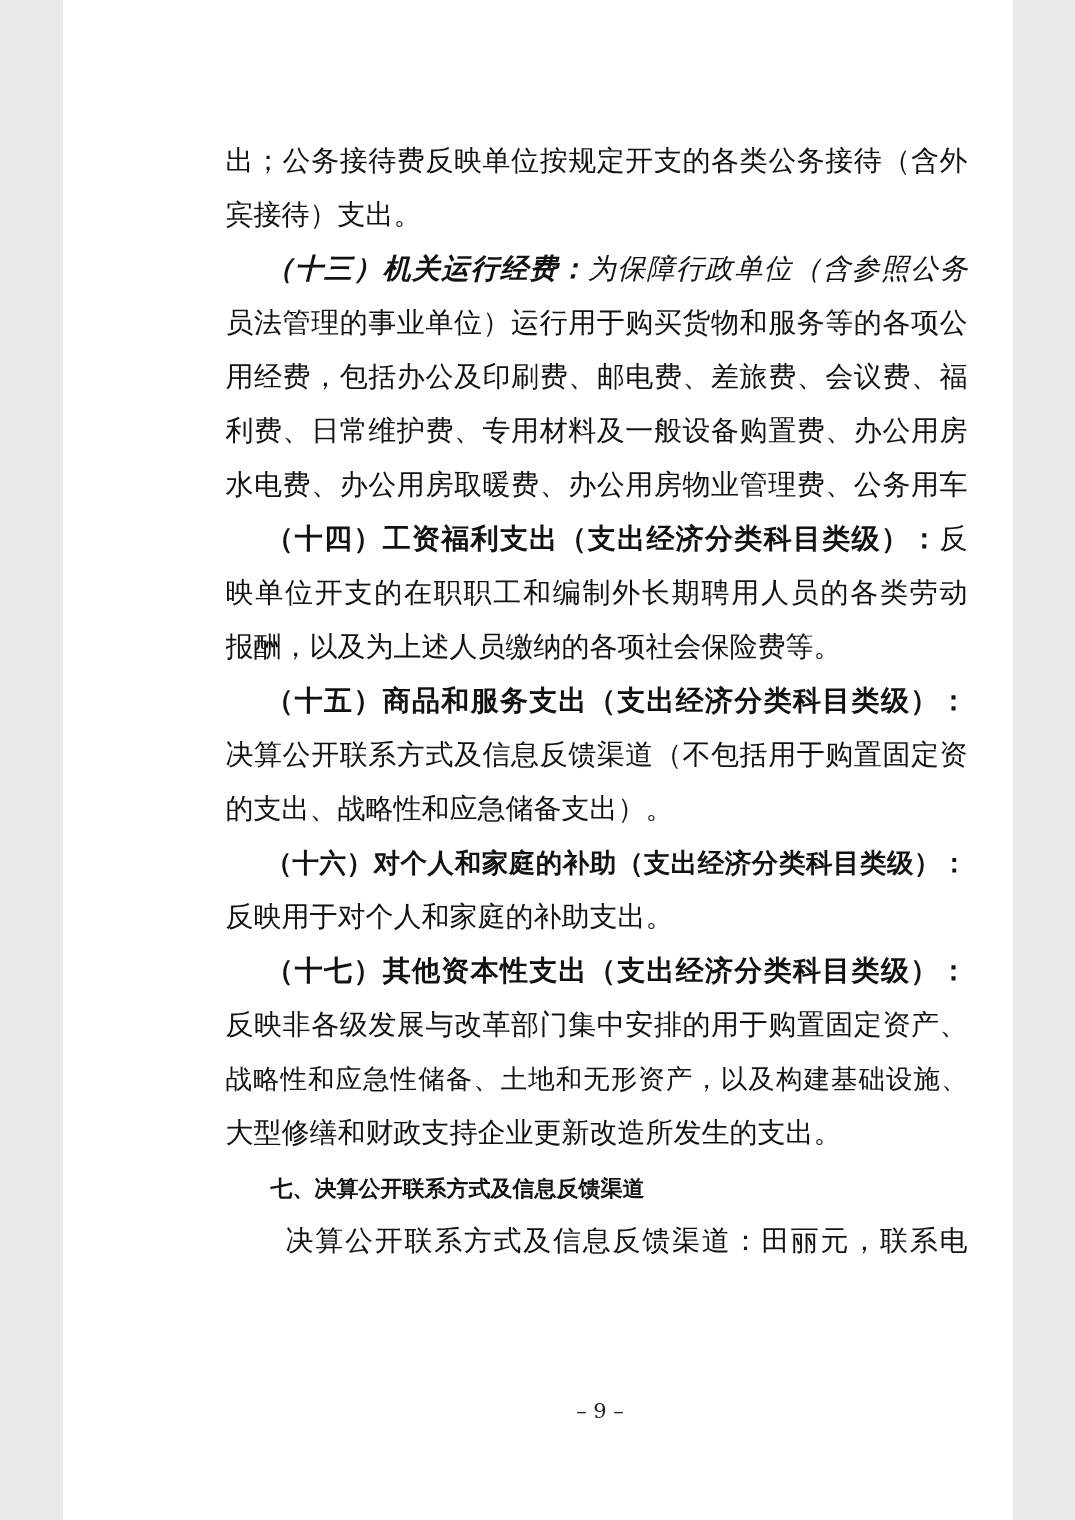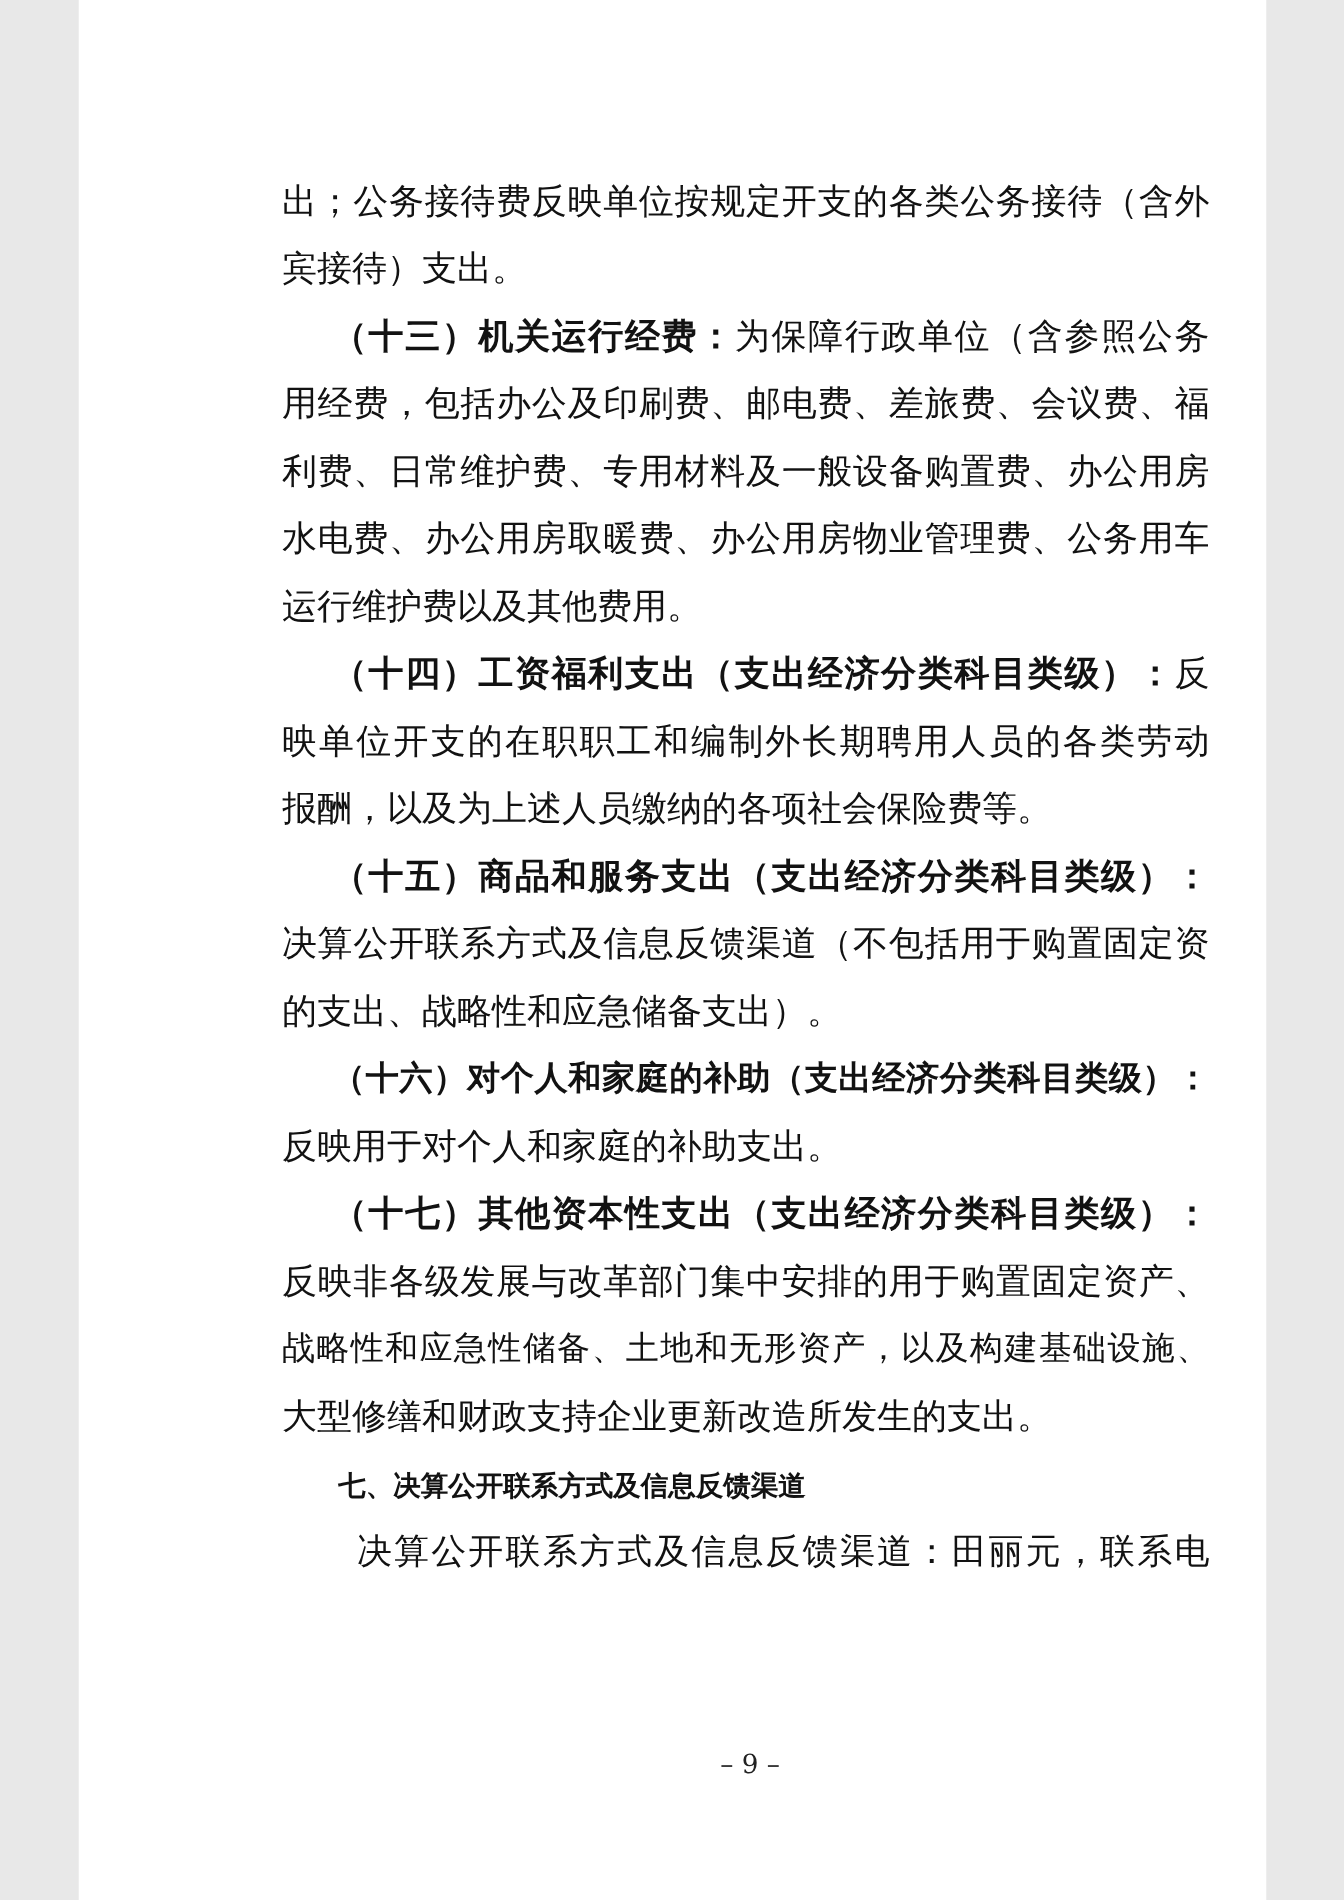--- a/index.html
+++ b/index.html
@@ -62,25 +62,25 @@
     font-family: "DejaVu Serif", "Liberation Serif", serif;
   }
 </style>
 </head>
 <body>
 
 <div class="page">
   <div class="content">
       <div class="line fill"><span class="seg">出；公务接待费反映单位按规定开支的各类公务接待（含外</span></div>
       <div class="line"><span class="seg">宾接待）支出。</span></div>
-      <div class="line fill" style="padding-left: 40px;"><span class="seg bold">（十三）机关运行经费：</span><span class="seg">为保障行政单位（含参照公务</span></div>
+      <div class="line fill" style="padding-left: 40px; font-style: italic;"><span class="seg bold">（十三）机关运行经费：</span><span class="seg">为保障行政单位（含参照公务</span></div>
+      <div class="line fill"><span class="seg">员法管理的事业单位）运行用于购买货物和服务等的各项公</span></div>
       <div class="line fill"><span class="seg">用经费，包括办公及印刷费、邮电费、差旅费、会议费、福</span></div>
       <div class="line fill"><span class="seg">利费、日常维护费、专用材料及一般设备购置费、办公用房</span></div>
       <div class="line fill"><span class="seg">水电费、办公用房取暖费、办公用房物业管理费、公务用车</span></div>
-      <div class="line"><span class="seg">运行维护费以及其他费用。</span></div>
       <div class="line fill" style="padding-left: 40px;"><span class="seg bold">（十四）工资福利支出（支出经济分类科目类级）：</span><span class="seg">反</span></div>
       <div class="line fill"><span class="seg">映单位开支的在职职工和编制外长期聘用人员的各类劳动</span></div>
       <div class="line"><span class="seg">报酬，以及为上述人员缴纳的各项社会保险费等。</span></div>
       <div class="line fill" style="padding-left: 40px;"><span class="seg bold">（十五）商品和服务支出（支出经济分类科目类级）：</span></div>
       <div class="line fill"><span class="seg">决算公开联系方式及信息反馈渠道（不包括用于购置固定资产</span></div>
       <div class="line"><span class="seg">的支出、战略性和应急储备支出）。</span></div>
       <div class="line fill condensed" style="padding-left: 40px;"><span class="seg bold">（十六）对个人和家庭的补助（支出经济分类科目类级）：</span></div>
       <div class="line"><span class="seg">反映用于对个人和家庭的补助支出。</span></div>
       <div class="line fill" style="padding-left: 40px;"><span class="seg bold">（十七）其他资本性支出（支出经济分类科目类级）：</span></div>
       <div class="line fill"><span class="seg">反映非各级发展与改革部门集中安排的用于购置固定资产、</span></div>

